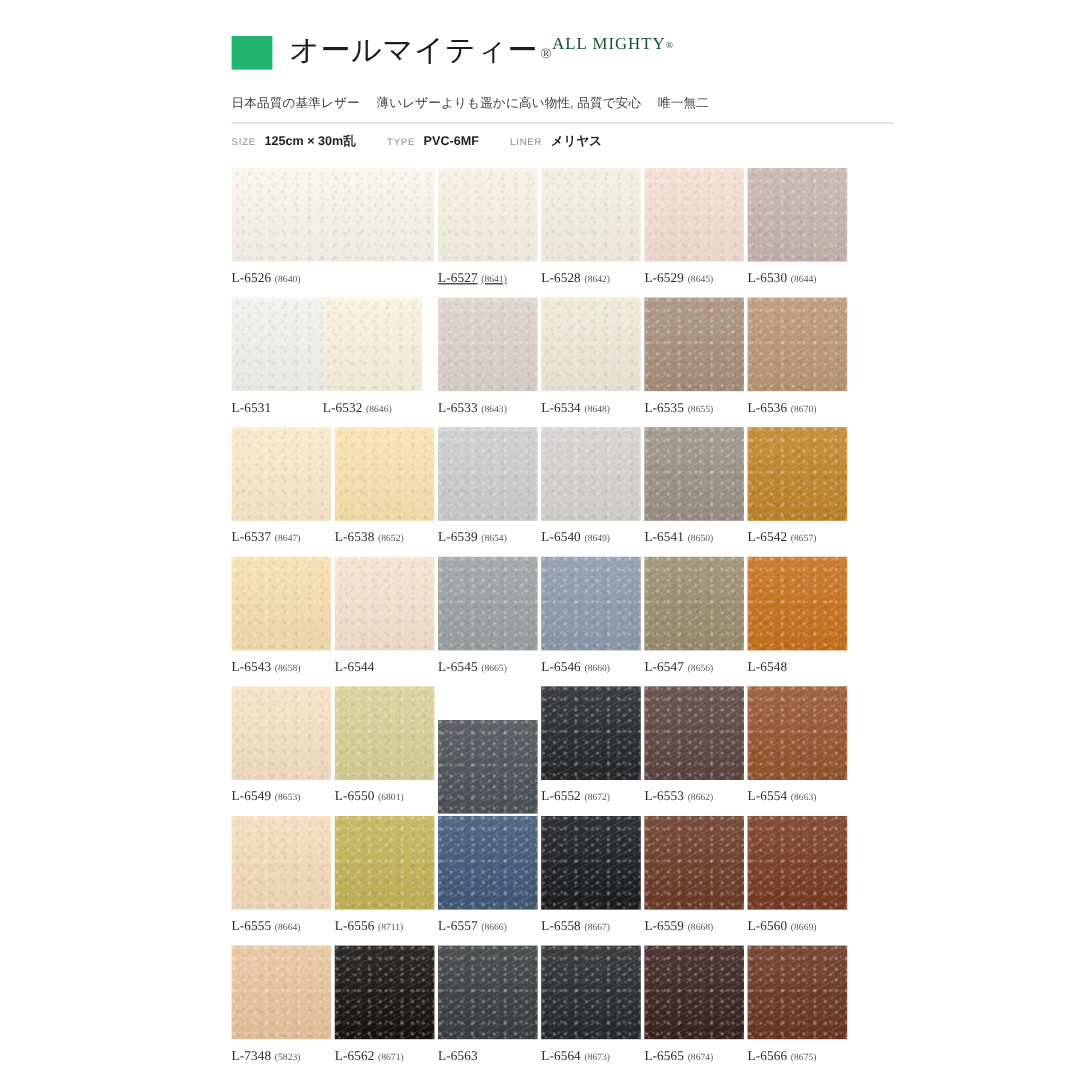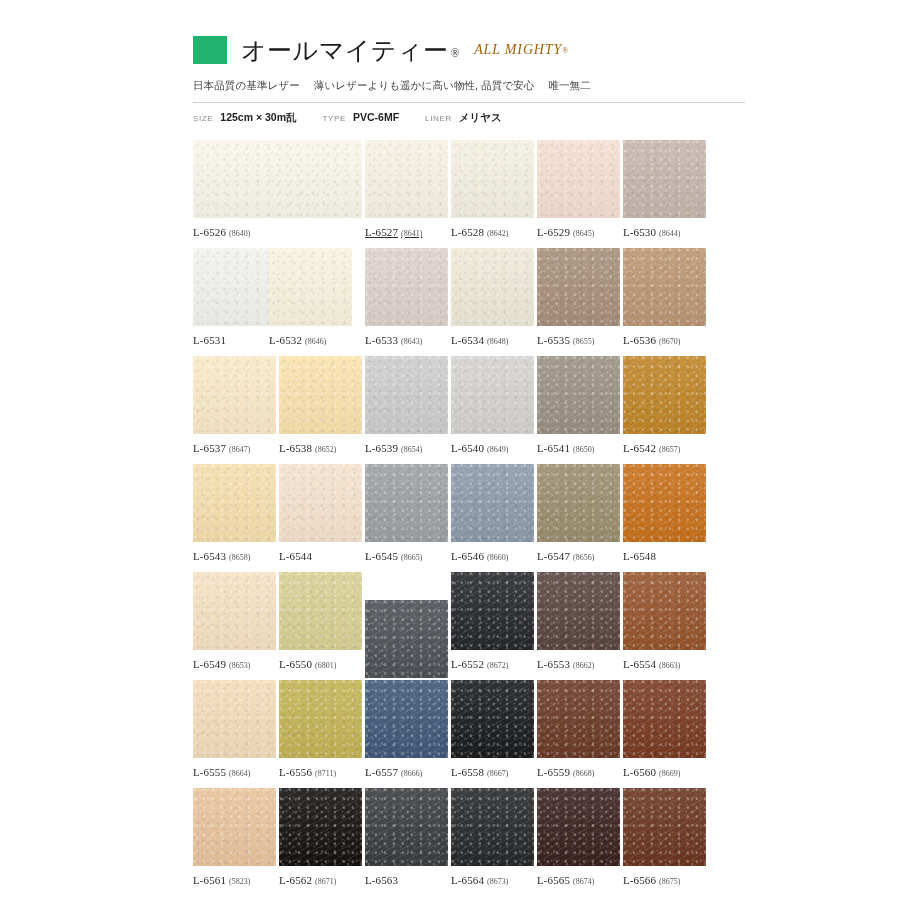--- a/index.html
+++ b/index.html
@@ -23,21 +23,21 @@
 
   
   .header {
     position: absolute;
     left: 193px;
     top: 30px;
     width: 552px;
   }
   .brand-row {
     display: flex;
-    align-items: center;
+    align-items: flex-start;
     height: 40px;
   }
   .logo-square {
     width: 34px;
     height: 28px;
     background: #20b46e;
     flex: 0 0 auto;
     margin-right: 14px;
   }
   .brand-jp {
@@ -51,24 +51,22 @@
   .brand-reg {
     font-size: 12px;
     vertical-align: 2px;
     margin-left: 2px;
     color: #3a3a3a;
   }
   .brand-en {
     font-family: "Liberation Serif", serif;
     font-size: 14px;
     letter-spacing: 0.06em;
-    color: #a16207;
-    margin-left: 14px;
+    color: #14532d;
     white-space: nowrap;
-    font-style: italic;
   }
   .brand-en-reg {
     font-size: 8px;
     vertical-align: 1px;
   }
   .tagline {
     margin-top: 9px;
     font-size: 10.5px;
     color: #3b3b3b;
     letter-spacing: 0.01em;
@@ -493,21 +491,21 @@
           <div class="label"><span>L-6560</span><span class="alt">(8669)</span></div>
         </div>
       </div>
       <div class="row">
         <div class="cell" style="left: 0px;">
           <div class="swatch" style="background: rgb(233, 196, 156);">
             <div class="grain"></div>
             <div class="grain2"></div>
             <div class="vign"></div>
           </div>
-          <div class="label"><span>L-6561</span><span class="alt">(5823)</span></div>
+          <div class="label"><span>L-7348</span><span class="alt">(5823)</span></div>
         </div>
         <div class="cell" style="left: 86px;">
           <div class="swatch" style="background: rgb(21, 18, 16);">
             <div class="grain"></div>
             <div class="grain2"></div>
             <div class="vign"></div>
           </div>
           <div class="label"><span>L-6562</span><span class="alt">(8671)</span></div>
         </div>
         <div class="cell" style="left: 172px;">

